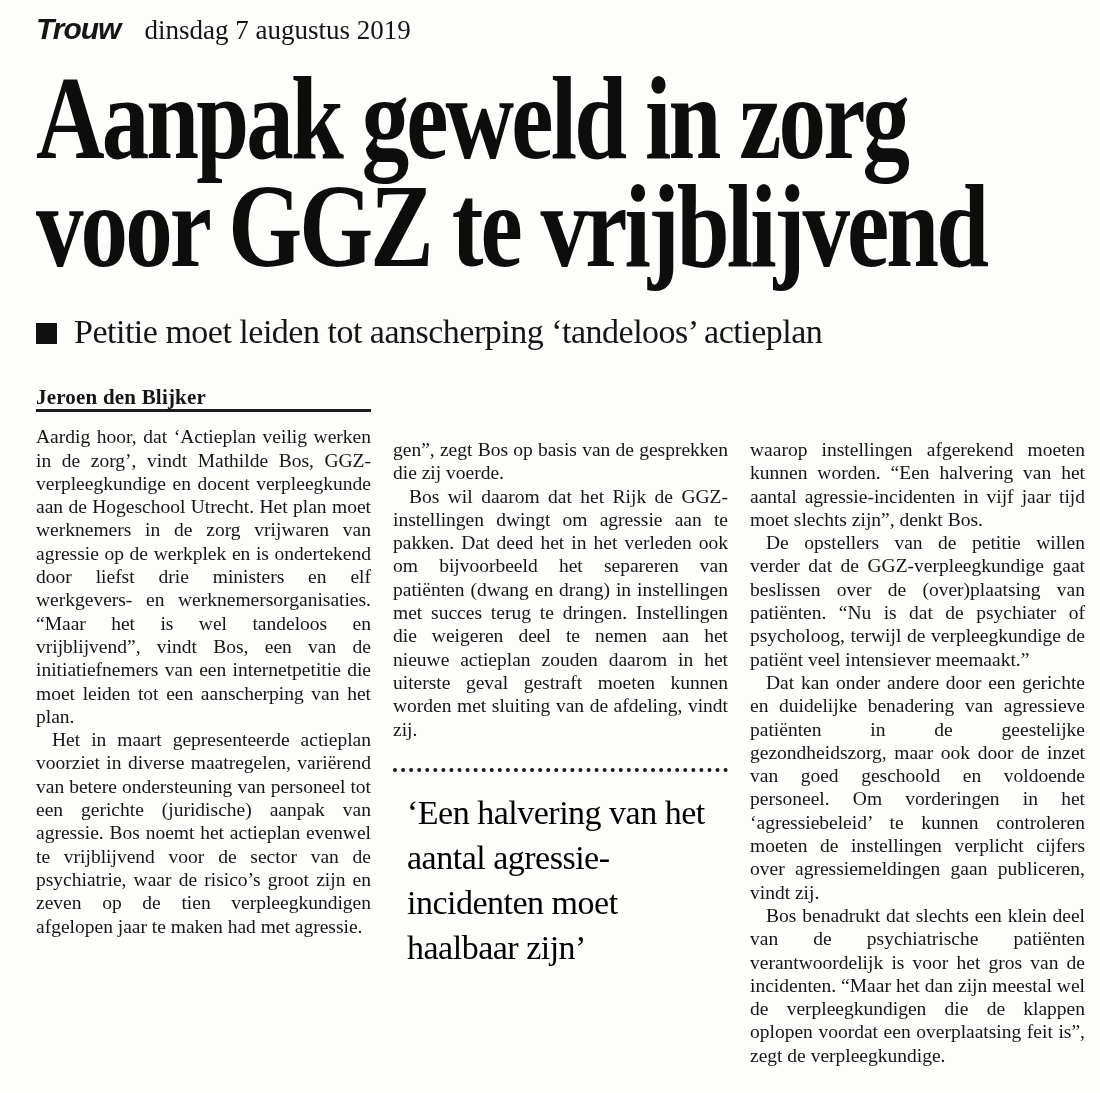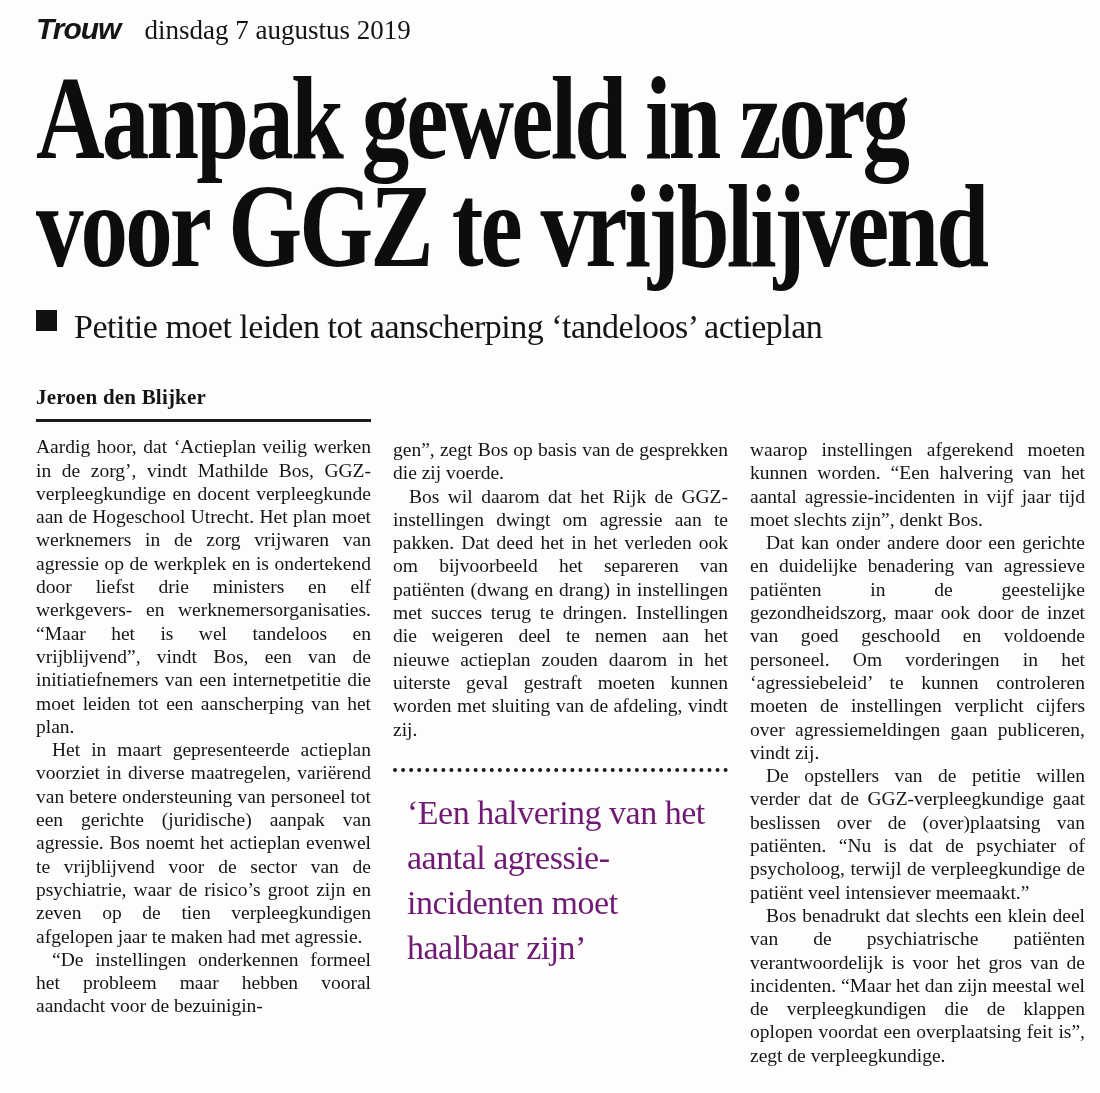--- a/index.html
+++ b/index.html
@@ -25,46 +25,46 @@
   .headline-wrap { height: 228px; margin-top: 14px; }
   .headline {
     margin: 0; width: 1040px;
     font-size: 98px; line-height: 90px;
     font-weight: bold; letter-spacing: -3px;
     transform: scale(0.97, 1.2); transform-origin: 0 0;
     color: #0d0d0d;
   }
 
   
-  .subhead { display: flex; gap: 17px; margin-top: 16px; height: 48px; }
+  .subhead { display: flex; align-items: center; gap: 17px; margin-top: 16px; height: 48px; }
   .bullet { width: 21px; height: 21px; background: #111; flex: 0 0 auto; margin-top: 2px; }
   .subhead-text { font-size: 34px; letter-spacing: -0.5px; white-space: nowrap; }
 
   
   .cols { display: flex; gap: 22px; margin-top: 30px; }
   .col { flex: 1 1 0; font-size: 19.5px; line-height: 23.3px; text-align: justify; }
   .col.offset { padding-top: 6px; margin-top: 46px; }
   .col p { margin: 0; }
   .col p.indent { text-indent: 16px; }
 
   .byline {
     font-size: 21px; font-weight: bold; text-align: left;
-    padding-bottom: 10px; border-bottom: 3px solid #1c1c1c;
+    border-bottom: 3px solid #1c1c1c;
     margin-bottom: 13px; letter-spacing: 0.2px;
   }
 
   .dotted {
     border: none; border-top: 4px dotted #1a1a1a;
     margin: 27px 0 0 0; height: 0;
   }
   .pull-quote {
     margin-top: 18px; padding-left: 14px;
     font-size: 34px; line-height: 45px;
     text-align: left; letter-spacing: -0.5px;
-    color: #701a75;
+    color: #000000;
   }
 </style>
 </head>
 <body>
 
 <div class="page">
 
   <header class="masthead">
     <span class="paper">Trouw</span>
     <span class="date">dinsdag 7 augustus 2019</span>
@@ -78,31 +78,30 @@
     <span class="bullet"></span>
     <span class="subhead-text">Petitie moet leiden tot aanscherping ‘tandeloos’ actieplan</span>
   </div>
 
   <div class="cols">
 
     <div class="col">
       <div class="byline">Jeroen den Blijker</div>
       <p>Aardig hoor, dat ‘Actieplan veilig werken in de zorg’, vindt Mathilde Bos, GGZ-verpleegkundige en docent verpleegkunde aan de Hogeschool Utrecht. Het plan moet werknemers in de zorg vrijwaren van agressie op de werkplek en is ondertekend door liefst drie ministers en elf werkgevers- en werknemersorganisaties. “Maar het is wel tandeloos en vrijblijvend”, vindt Bos, een van de initiatiefnemers van een internetpetitie die moet leiden tot een aanscherping van het plan.</p>
       <p class="indent">Het in maart gepresenteerde actieplan voorziet in diverse maatregelen, variërend van betere ondersteuning van personeel tot een gerichte (juridische) aanpak van agressie. Bos noemt het actieplan evenwel te vrijblijvend voor de sector van de psychiatrie, waar de risico’s groot zijn en zeven op de tien verpleegkundigen afgelopen jaar te maken had met agressie.</p>
-      <p class="indent">“De instellingen onderkennen formeel het probleem maar hebben vooral aandacht voor de bezuinigin-</p>
     </div>
 
     <div class="col offset">
       <p>gen”, zegt Bos op basis van de gesprekken die zij voerde.</p>
       <p class="indent">Bos wil daarom dat het Rijk de GGZ-instellingen dwingt om agressie aan te pakken. Dat deed het in het verleden ook om bijvoorbeeld het separeren van patiënten (dwang en drang) in instellingen met succes terug te dringen. Instellingen die weigeren deel te nemen aan het nieuwe actieplan zouden daarom in het uiterste geval gestraft moeten kunnen worden met sluiting van de afdeling, vindt zij.</p>
       <hr class="dotted">
       <div class="pull-quote">‘Een halvering van het aantal agressie-incidenten moet haalbaar zijn’</div>
     </div>
 
     <div class="col offset">
       <p>waarop instellingen afgerekend moeten kunnen worden. “Een halvering van het aantal agressie-incidenten in vijf jaar tijd moet slechts zijn”, denkt Bos.</p>
+      <p class="indent">De opstellers van de petitie willen verder dat de GGZ-verpleegkundige gaat beslissen over de (over)plaatsing van patiënten. “Nu is dat de psychiater of psycholoog, terwijl de verpleegkundige de patiënt veel intensiever meemaakt.”</p>
       <p class="indent">Dat kan onder andere door een gerichte en duidelijke benadering van agressieve patiënten in de geestelijke gezondheidszorg, maar ook door de inzet van goed geschoold en voldoende personeel. Om vorderingen in het ‘agressiebeleid’ te kunnen controleren moeten de instellingen verplicht cijfers over agressiemeldingen gaan publiceren, vindt zij.</p>
-      <p class="indent">De opstellers van de petitie willen verder dat de GGZ-verpleegkundige gaat beslissen over de (over)plaatsing van patiënten. “Nu is dat de psychiater of psycholoog, terwijl de verpleegkundige de patiënt veel intensiever meemaakt.”</p>
       <p class="indent">Bos benadrukt dat slechts een klein deel van de psychiatrische patiënten verantwoordelijk is voor het gros van de incidenten. “Maar het dan zijn meestal wel de verpleegkundigen die de klappen oplopen voordat een overplaatsing feit is”, zegt de verpleegkundige.</p>
     </div>
 
   </div>
 </div>
 
 </body></html>

